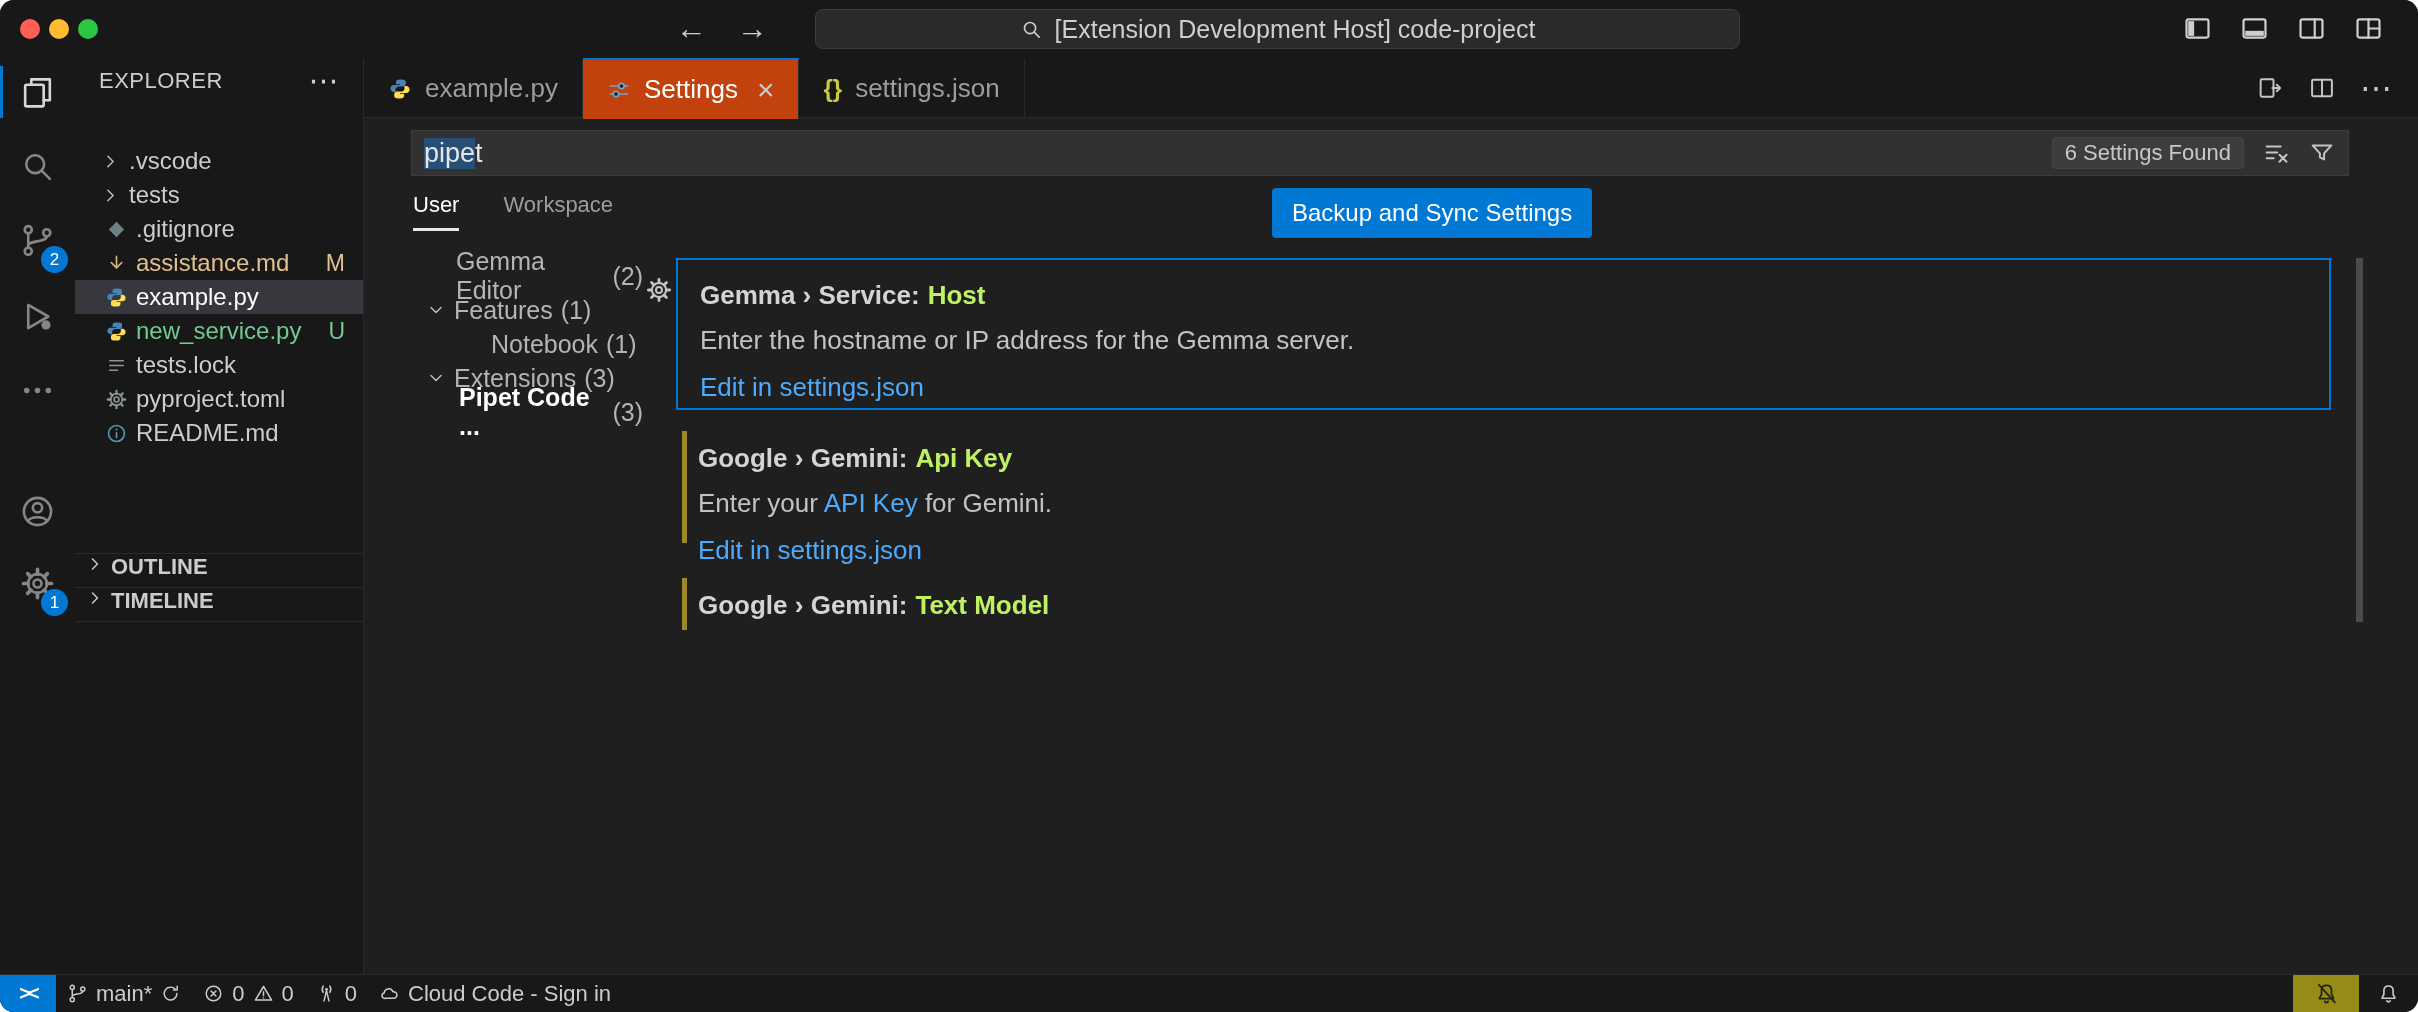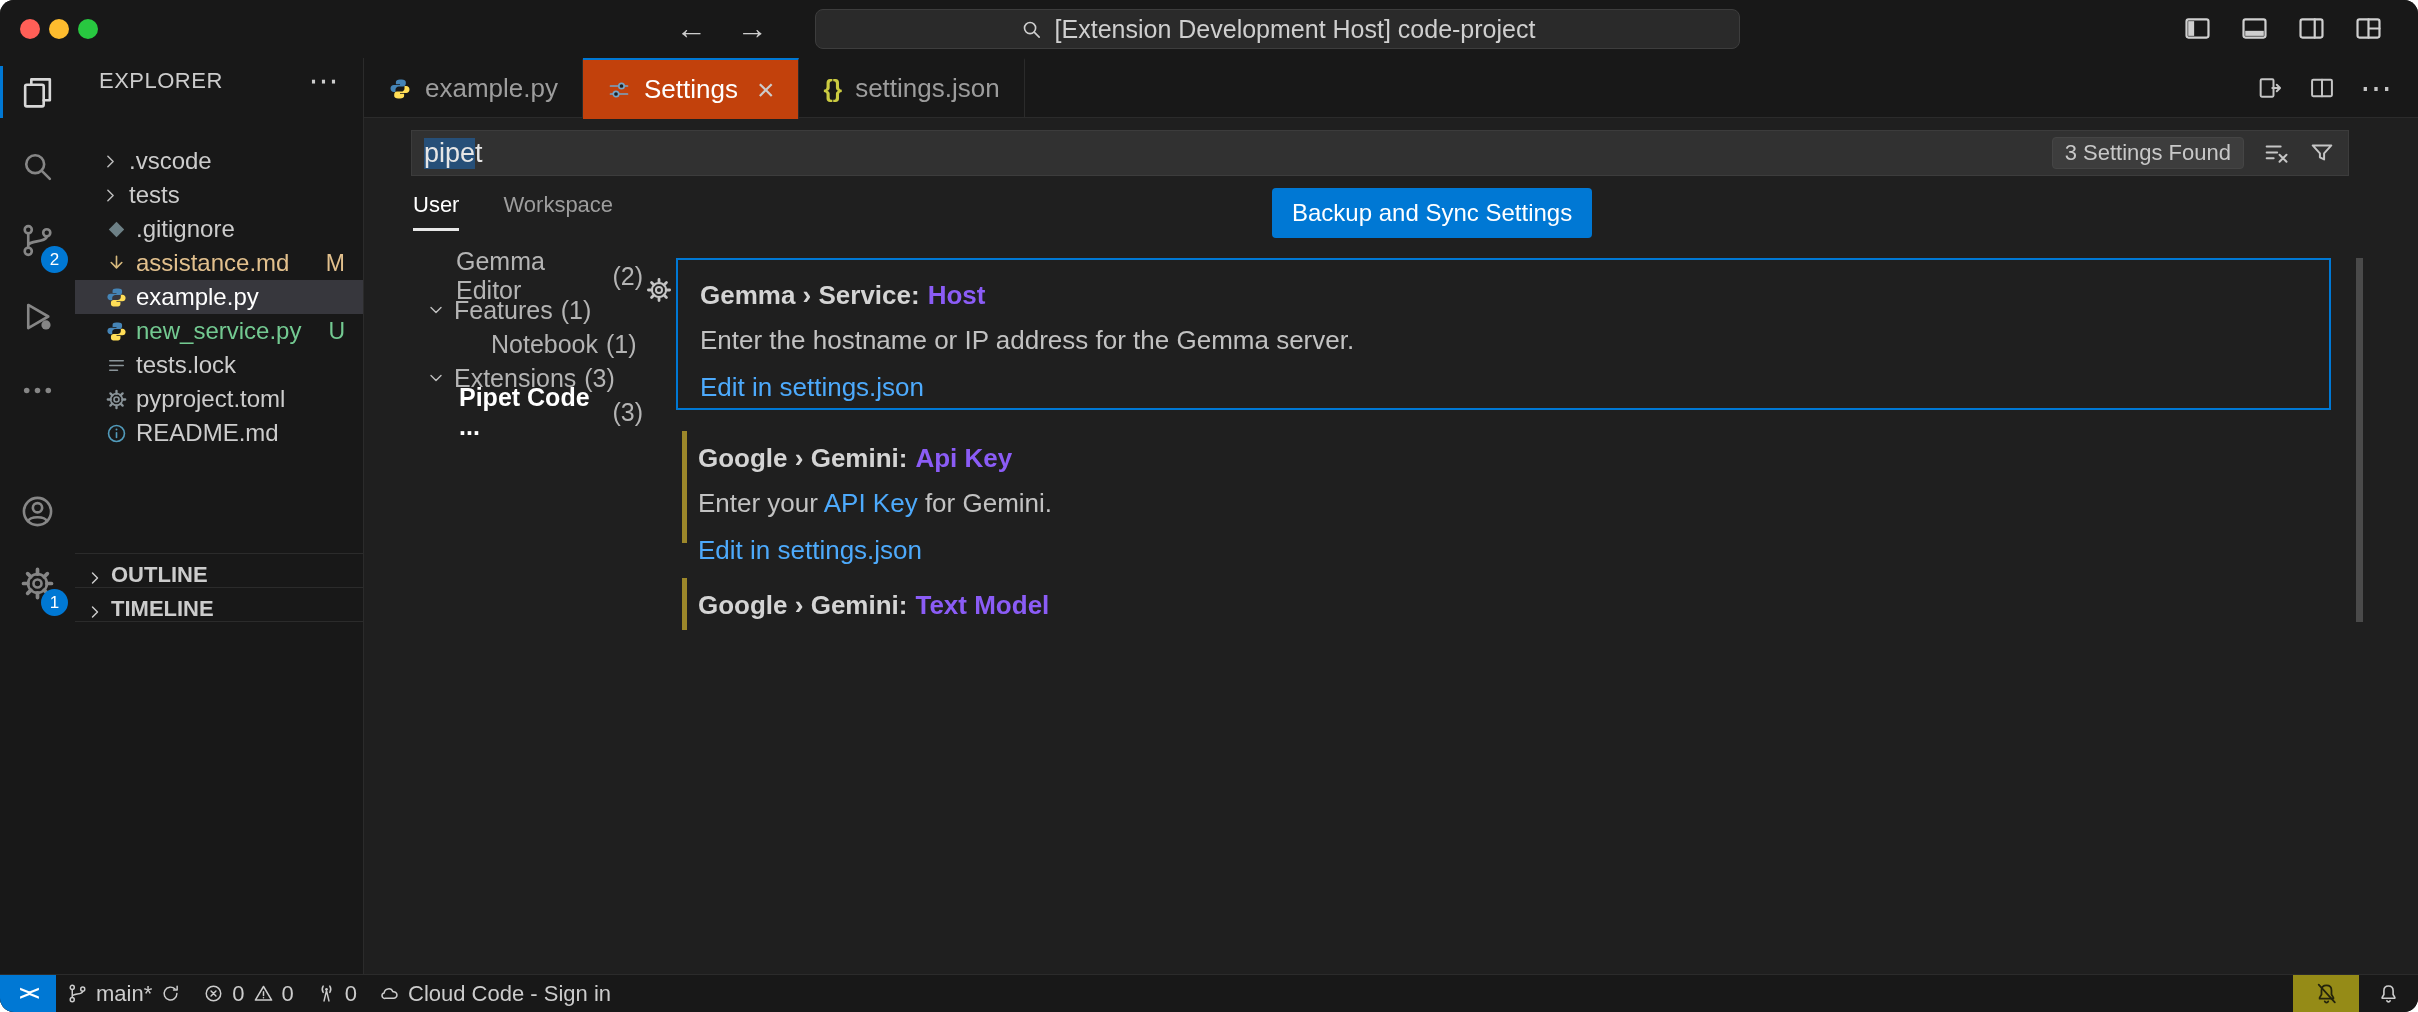--- a/index.html
+++ b/index.html
@@ -35,21 +35,21 @@
   .t-row{position:absolute;left:0;right:0;height:34px;display:flex;align-items:center;font-size:24px;color:#cccccc;}
   .t-root{font-weight:700;padding-left:13px;gap:7px;height:36px;}
   .t-folder{padding-left:25px;gap:8px;}
   .t-file{padding-left:30px;gap:8px;}
   .t-row .chev{width:21px;height:21px;flex:0 0 auto;color:#bdbdbd;}
   .f-ic{width:23px;height:23px;flex:0 0 auto;display:flex;align-items:center;justify-content:center;}
   .f-ic svg{width:23px;height:23px;}
   .t-badge{margin-left:auto;padding-right:18px;font-size:23px;}
   .t-row.sel{background:#37373d;color:#ffffff;}
   .mod{color:#e2c08d;} .untracked{color:#73c991;}
-  .sb-section{position:absolute;left:0;right:0;height:34px;border-top:1px solid #2b2b2b;display:flex;align-items:flex-end;gap:6px;padding-left:10px;font-size:22px;font-weight:700;color:#cccccc;}
+  .sb-section{position:absolute;left:0;right:0;height:34px;border-top:1px solid #2b2b2b;display:flex;align-items:flex-start;gap:6px;padding-left:10px;font-size:22px;font-weight:700;color:#cccccc;}
   .sb-section .chev{width:20px;height:20px;}
   .sb-endline{position:absolute;left:0;right:0;height:0;border-top:1px solid #2b2b2b;}
 
   
   .editor{position:absolute;top:58px;left:364px;right:0;bottom:38px;background:#1f1f1f;}
   .tabbar{position:absolute;top:0;left:0;right:0;height:60px;background:#181818;border-bottom:1px solid #2b2b2b;display:flex;align-items:stretch;box-sizing:border-box;}
   .tab{display:flex;align-items:center;gap:13px;padding:0 24px;font-size:26px;color:#9d9d9d;border-right:1px solid #2b2b2b;border-top:2px solid transparent;box-sizing:border-box;background:#181818;}
   .tab.active{background:#c2410c;color:#ffffff;border-top-color:#0078d4;height:61px;}
   .tab .tab-ic{width:24px;height:24px;}
   .tab-close{font-size:30px;color:#cccccc;margin-left:6px;line-height:0;}
@@ -71,21 +71,21 @@
   .toc-row{position:absolute;left:0;right:0;height:34px;display:flex;align-items:center;gap:8px;font-size:25px;color:#b4b4b4;}
   .toc-row .chev{width:20px;height:20px;color:#bdbdbd;}
   .toc-row.sel-toc{color:#ffffff;font-weight:700;}
   .toc-count{color:#b4b4b4;font-weight:400;}
   .toc-row.sel-toc .toc-count{margin-left:auto;}
   .settings-list{position:absolute;left:312px;top:200px;width:1655px;height:372px;overflow:hidden;}
   .setting{position:absolute;left:0;right:0;box-sizing:border-box;padding:20px 22px;}
   .setting.focused{border:2px solid #0078d4;}
   .setting.modified::before{content:"";position:absolute;left:6px;top:8px;bottom:8px;width:5px;background:#9c872a;}
   .s-title{font-size:26px;color:#d4d4d4;font-weight:600;}
-  .s-key{color:#8b5cf6;font-weight:700;margin-left:8px;}
+  .s-key{color:#bef264;font-weight:700;margin-left:8px;}
   .s-desc{margin-top:14px;font-size:26px;color:#c2c2c2;}
   .s-link{display:inline-block;margin-top:16px;font-size:26px;color:#4daafc;cursor:pointer;}
   .inline-link{color:#4daafc;}
   .setting-gear{position:absolute;left:281px;top:218px;width:28px;height:28px;color:#c5c5c5;}
   .setting-gear svg{width:28px;height:28px;}
   .s-scrollbar{position:absolute;left:1992px;top:200px;width:7px;height:364px;background:#4a4a4a;}
 
   
   .statusbar{position:absolute;left:0;right:0;bottom:0;height:38px;background:#181818;border-top:1px solid #2b2b2b;display:flex;align-items:stretch;font-size:22px;color:#cccccc;box-sizing:border-box;}
   .sb-remote{width:56px;background:#0078d4;color:#ffffff;display:flex;align-items:center;justify-content:center;font-weight:700;font-size:20px;letter-spacing:-3px;}
@@ -420,21 +420,21 @@
         <svg class="ic">
             <use href="#i-split"></use>
           </svg>
         <span class="ed-more">⋯</span>
       </div>
     </div>
 
     <div class="s-search">
       <span class="selpart">pipe</span>
         <span>t</span>
-      <span class="results-badge">3 Settings Found</span>
+      <span class="results-badge">6 Settings Found</span>
       <svg class="ic srch-ic">
           <use href="#i-clearfilter"></use>
         </svg>
       <svg class="ic srch-ic">
           <use href="#i-filter"></use>
         </svg>
     </div>
 
     <div class="scope-row">
       <span class="scope active">User</span>

